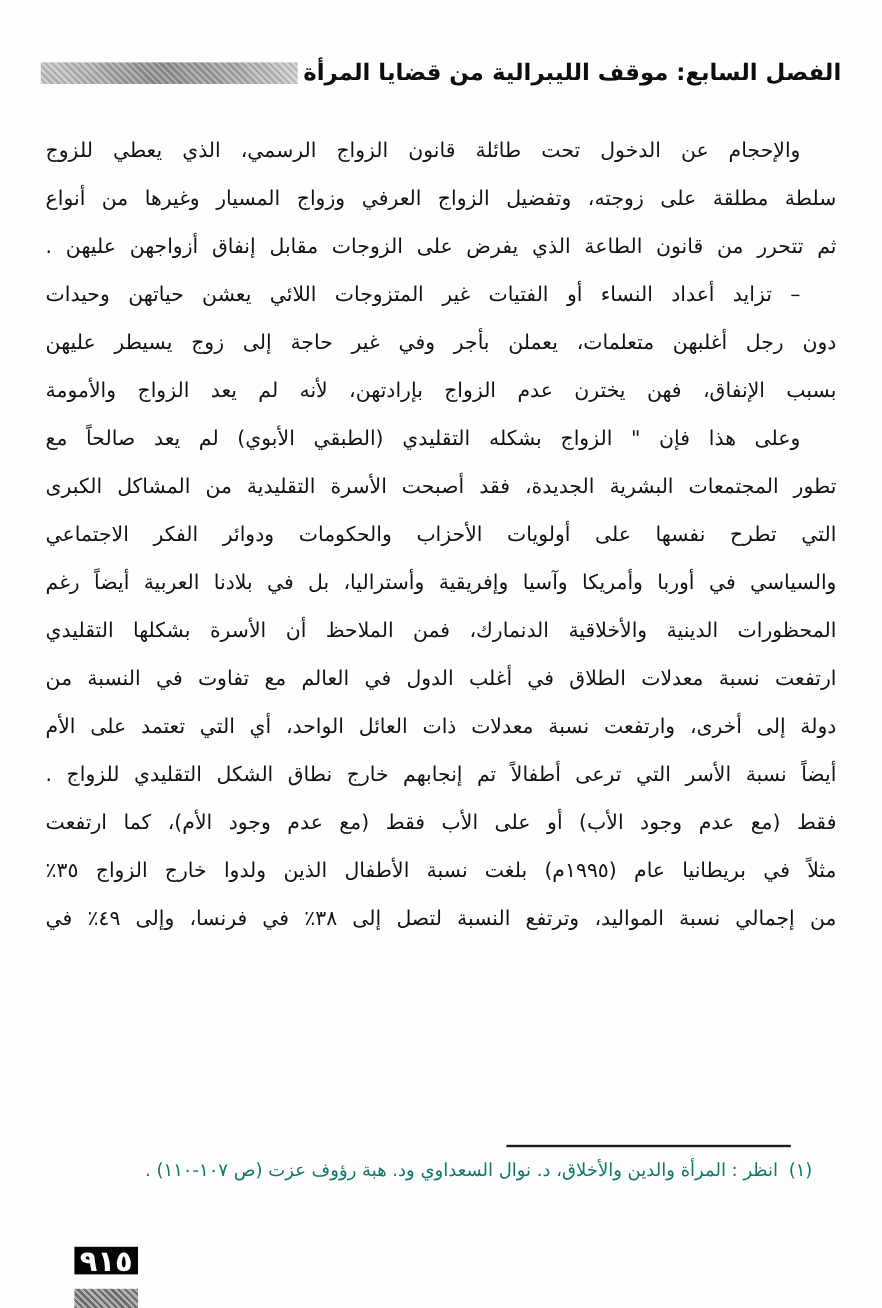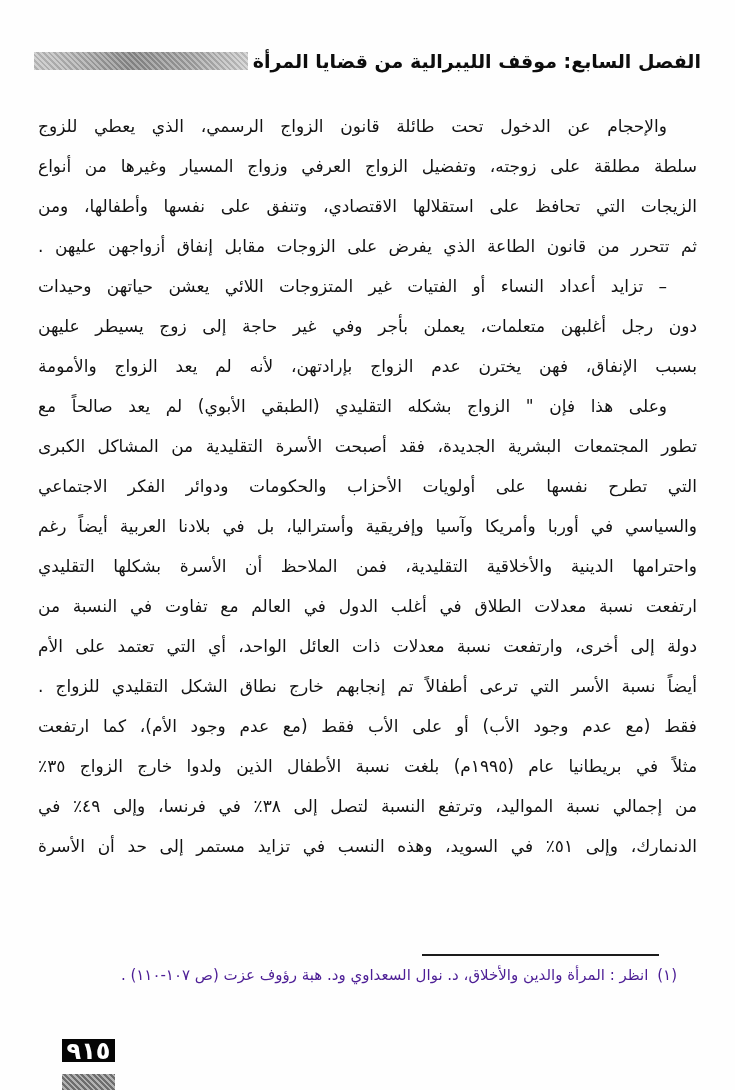--- a/index.html
+++ b/index.html
@@ -76,21 +76,21 @@
     height: 0;
     border-top: 2px solid #1c1c1c;
     margin-right: 38px;
   }
   .footnote-line {
     margin-top: 7px;
     padding-right: 20px;
     font-size: 15px;
     line-height: 24px;
     text-align: right;
-    color: #4c1d95;
+    color: #0f766e;
   }
   .footnote-marker { margin-left: 4px; }
 
   
   .page-badge {
     position: absolute;
     left: 62px;
     top: 1039px;
     width: 53px;
     height: 23px;
@@ -116,37 +116,35 @@
 <body>
 
 <div class="chapter-header">
   <span class="chapter-title">الفصل السابع: موقف الليبرالية من قضايا المرأة</span>
   <span class="header-decoration-bar"></span>
 </div>
 
 <div class="body-text">
     <div class="line first">والإحجام عن الدخول تحت طائلة قانون الزواج الرسمي، الذي يعطي للزوج</div>
     <div class="line">سلطة مطلقة على زوجته، وتفضيل الزواج العرفي وزواج المسيار وغيرها من أنواع</div>
-    <div class="line">الزيجات التي تحافظ على استقلالها الاقتصادي، وتنفق على نفسها وأطفالها، ومن</div>
     <div class="line">ثم تتحرر من قانون الطاعة الذي يفرض على الزوجات مقابل إنفاق أزواجهن عليهن .</div>
     <div class="line first">– تزايد أعداد النساء أو الفتيات غير المتزوجات اللائي يعشن حياتهن وحيدات</div>
     <div class="line">دون رجل أغلبهن متعلمات، يعملن بأجر وفي غير حاجة إلى زوج يسيطر عليهن</div>
     <div class="line">بسبب الإنفاق، فهن يخترن عدم الزواج بإرادتهن، لأنه لم يعد الزواج والأمومة</div>
     <div class="line first">وعلى هذا فإن " الزواج بشكله التقليدي (الطبقي الأبوي) لم يعد صالحاً مع</div>
     <div class="line">تطور المجتمعات البشرية الجديدة، فقد أصبحت الأسرة التقليدية من المشاكل الكبرى</div>
     <div class="line">التي تطرح نفسها على أولويات الأحزاب والحكومات ودوائر الفكر الاجتماعي</div>
     <div class="line">والسياسي في أوربا وأمريكا وآسيا وإفريقية وأستراليا، بل في بلادنا العربية أيضاً رغم</div>
-    <div class="line">واحترامها الدينية والأخلاقية التقليدية، فمن الملاحظ أن الأسرة بشكلها التقليدي</div>
+    <div class="line">المحظورات الدينية والأخلاقية الدنمارك، فمن الملاحظ أن الأسرة بشكلها التقليدي</div>
     <div class="line">ارتفعت نسبة معدلات الطلاق في أغلب الدول في العالم مع تفاوت في النسبة من</div>
     <div class="line">دولة إلى أخرى، وارتفعت نسبة معدلات ذات العائل الواحد، أي التي تعتمد على الأم</div>
     <div class="line">أيضاً نسبة الأسر التي ترعى أطفالاً تم إنجابهم خارج نطاق الشكل التقليدي للزواج .</div>
     <div class="line">فقط (مع عدم وجود الأب) أو على الأب فقط (مع عدم وجود الأم)، كما ارتفعت</div>
     <div class="line">مثلاً في بريطانيا عام (١٩٩٥م) بلغت نسبة الأطفال الذين ولدوا خارج الزواج ٣٥٪</div>
     <div class="line">من إجمالي نسبة المواليد، وترتفع النسبة لتصل إلى ٣٨٪ في فرنسا، وإلى ٤٩٪ في</div>
-    <div class="line">الدنمارك، وإلى ٥١٪ في السويد، وهذه النسب في تزايد مستمر إلى حد أن الأسرة</div>
   </div>
 
 <div class="footnote-area">
   <div class="footnote-rule"></div>
   <div class="footnote-line">
     <span class="footnote-marker">(١)</span>
     <span>انظر : المرأة والدين والأخلاق، د. نوال السعداوي ود. هبة رؤوف عزت (ص ١٠٧-١١٠) .</span>
   </div>
 </div>
 

